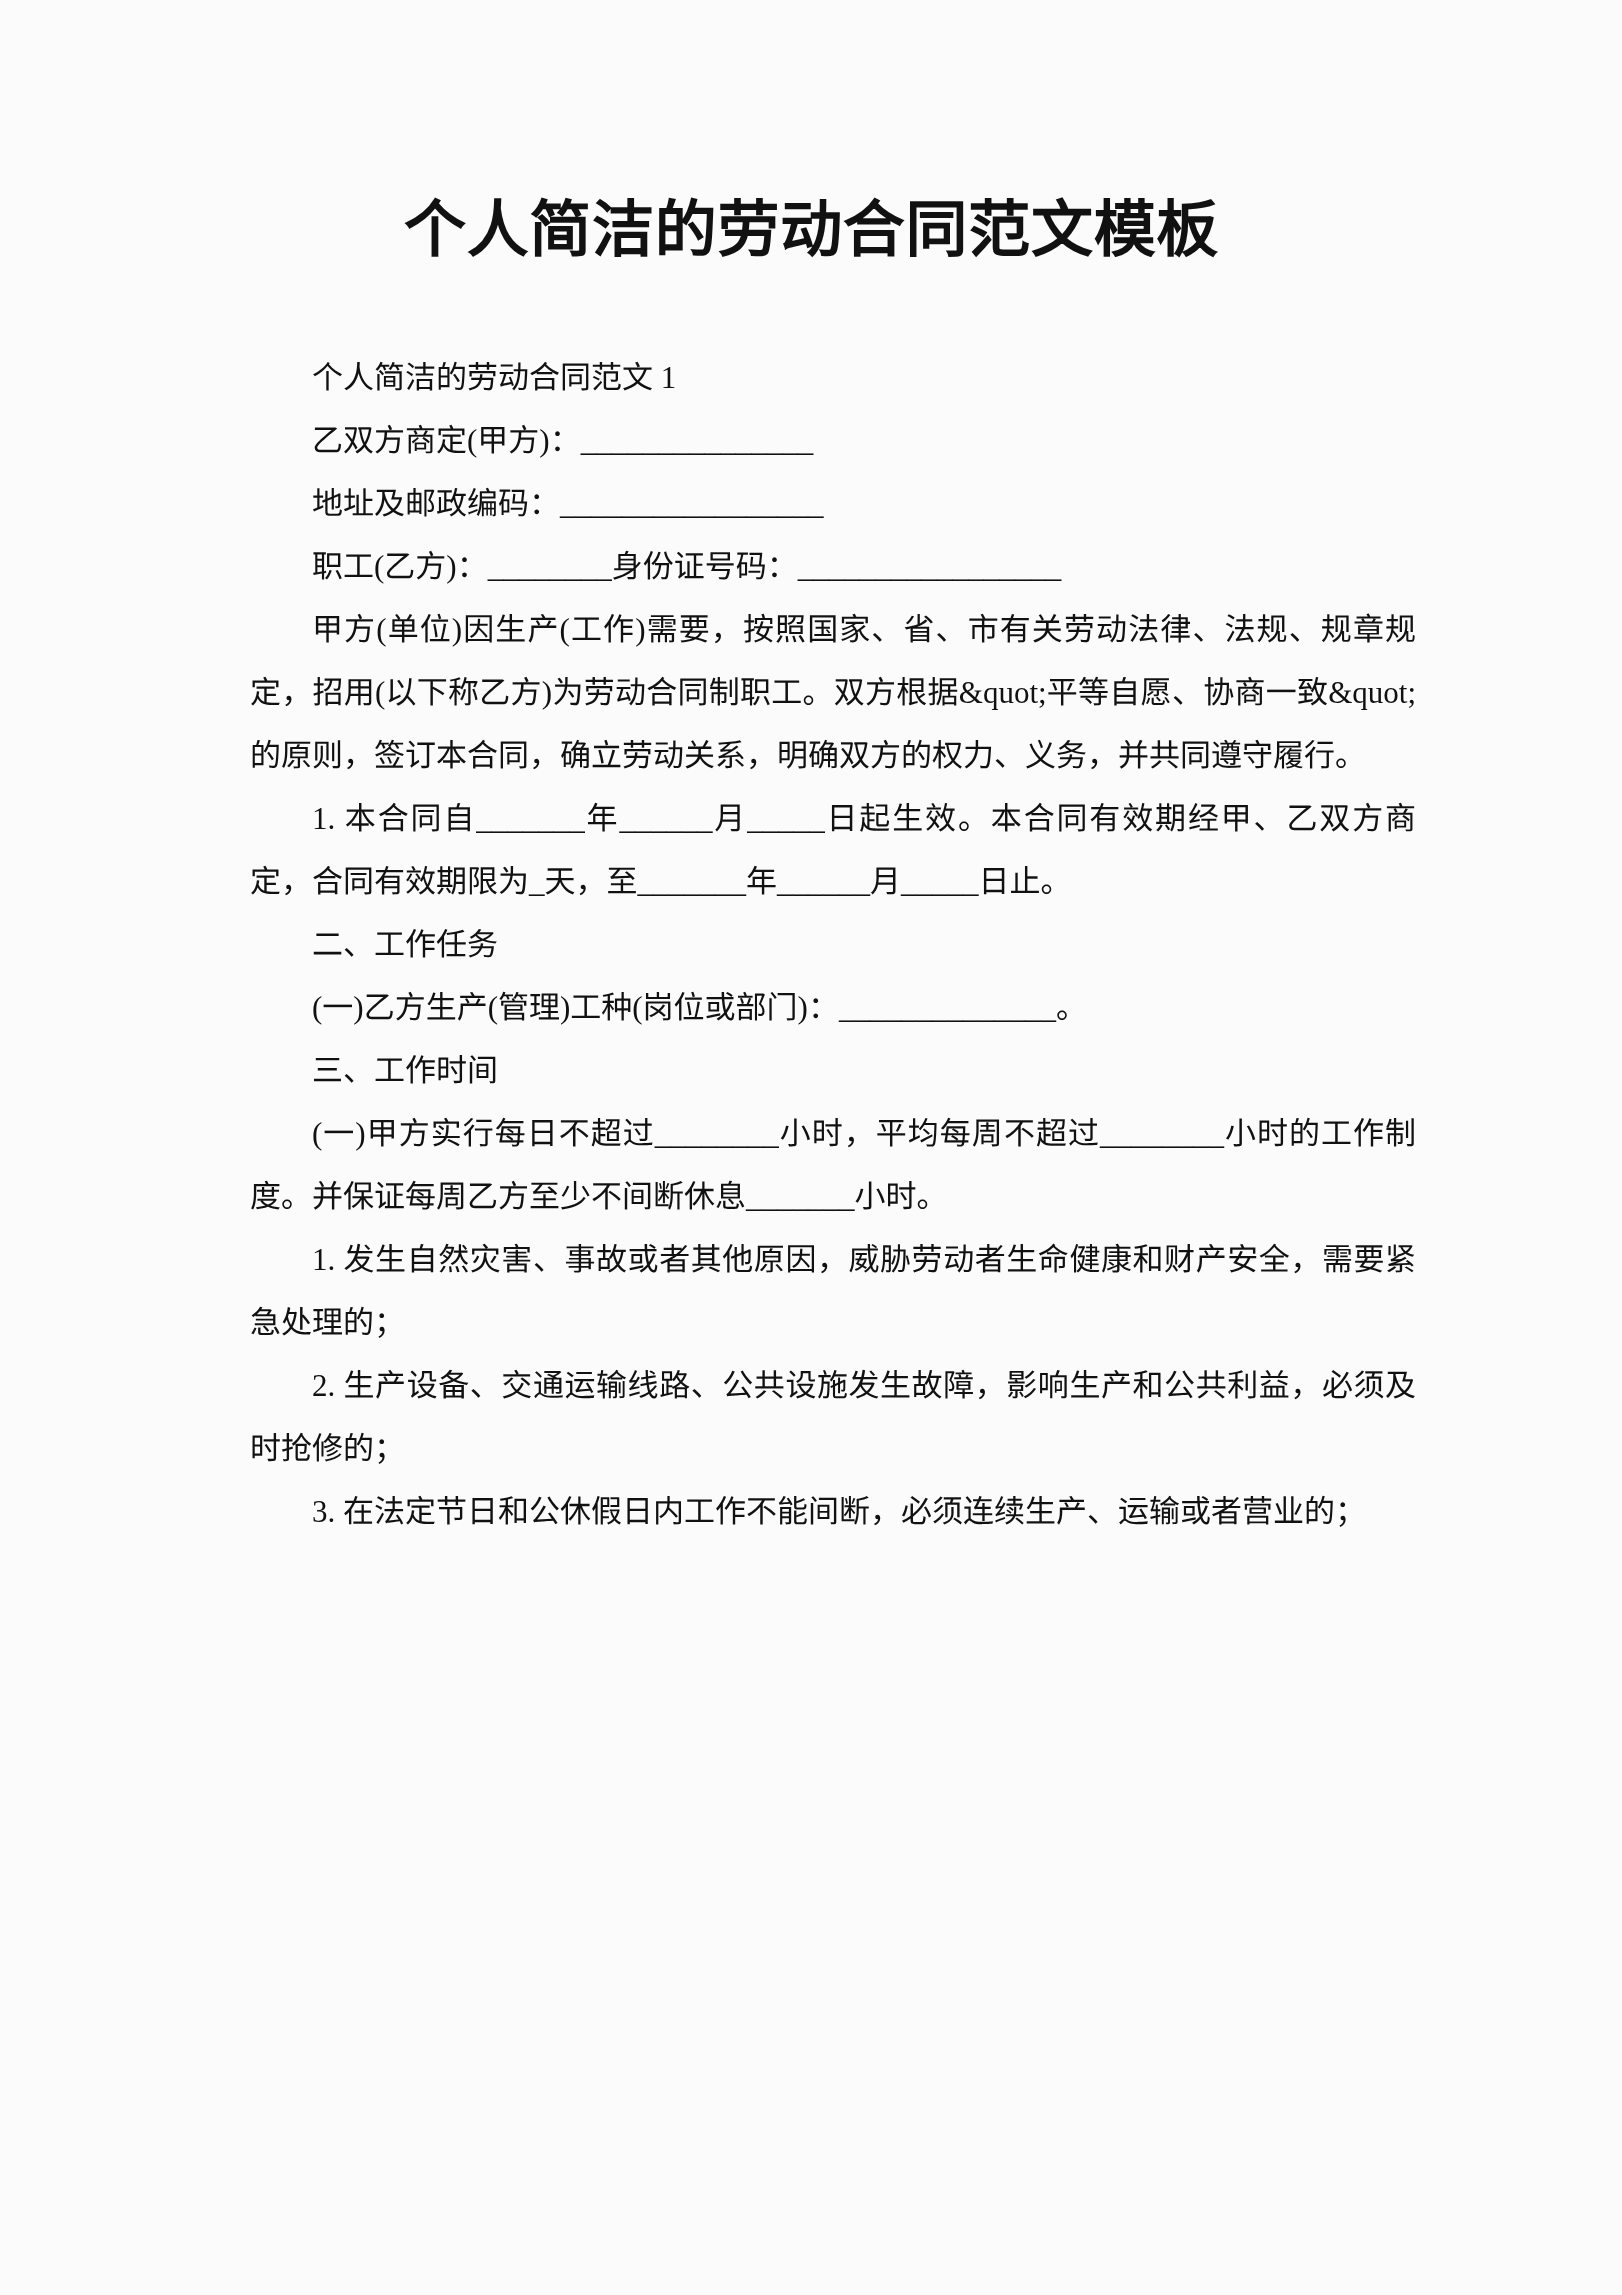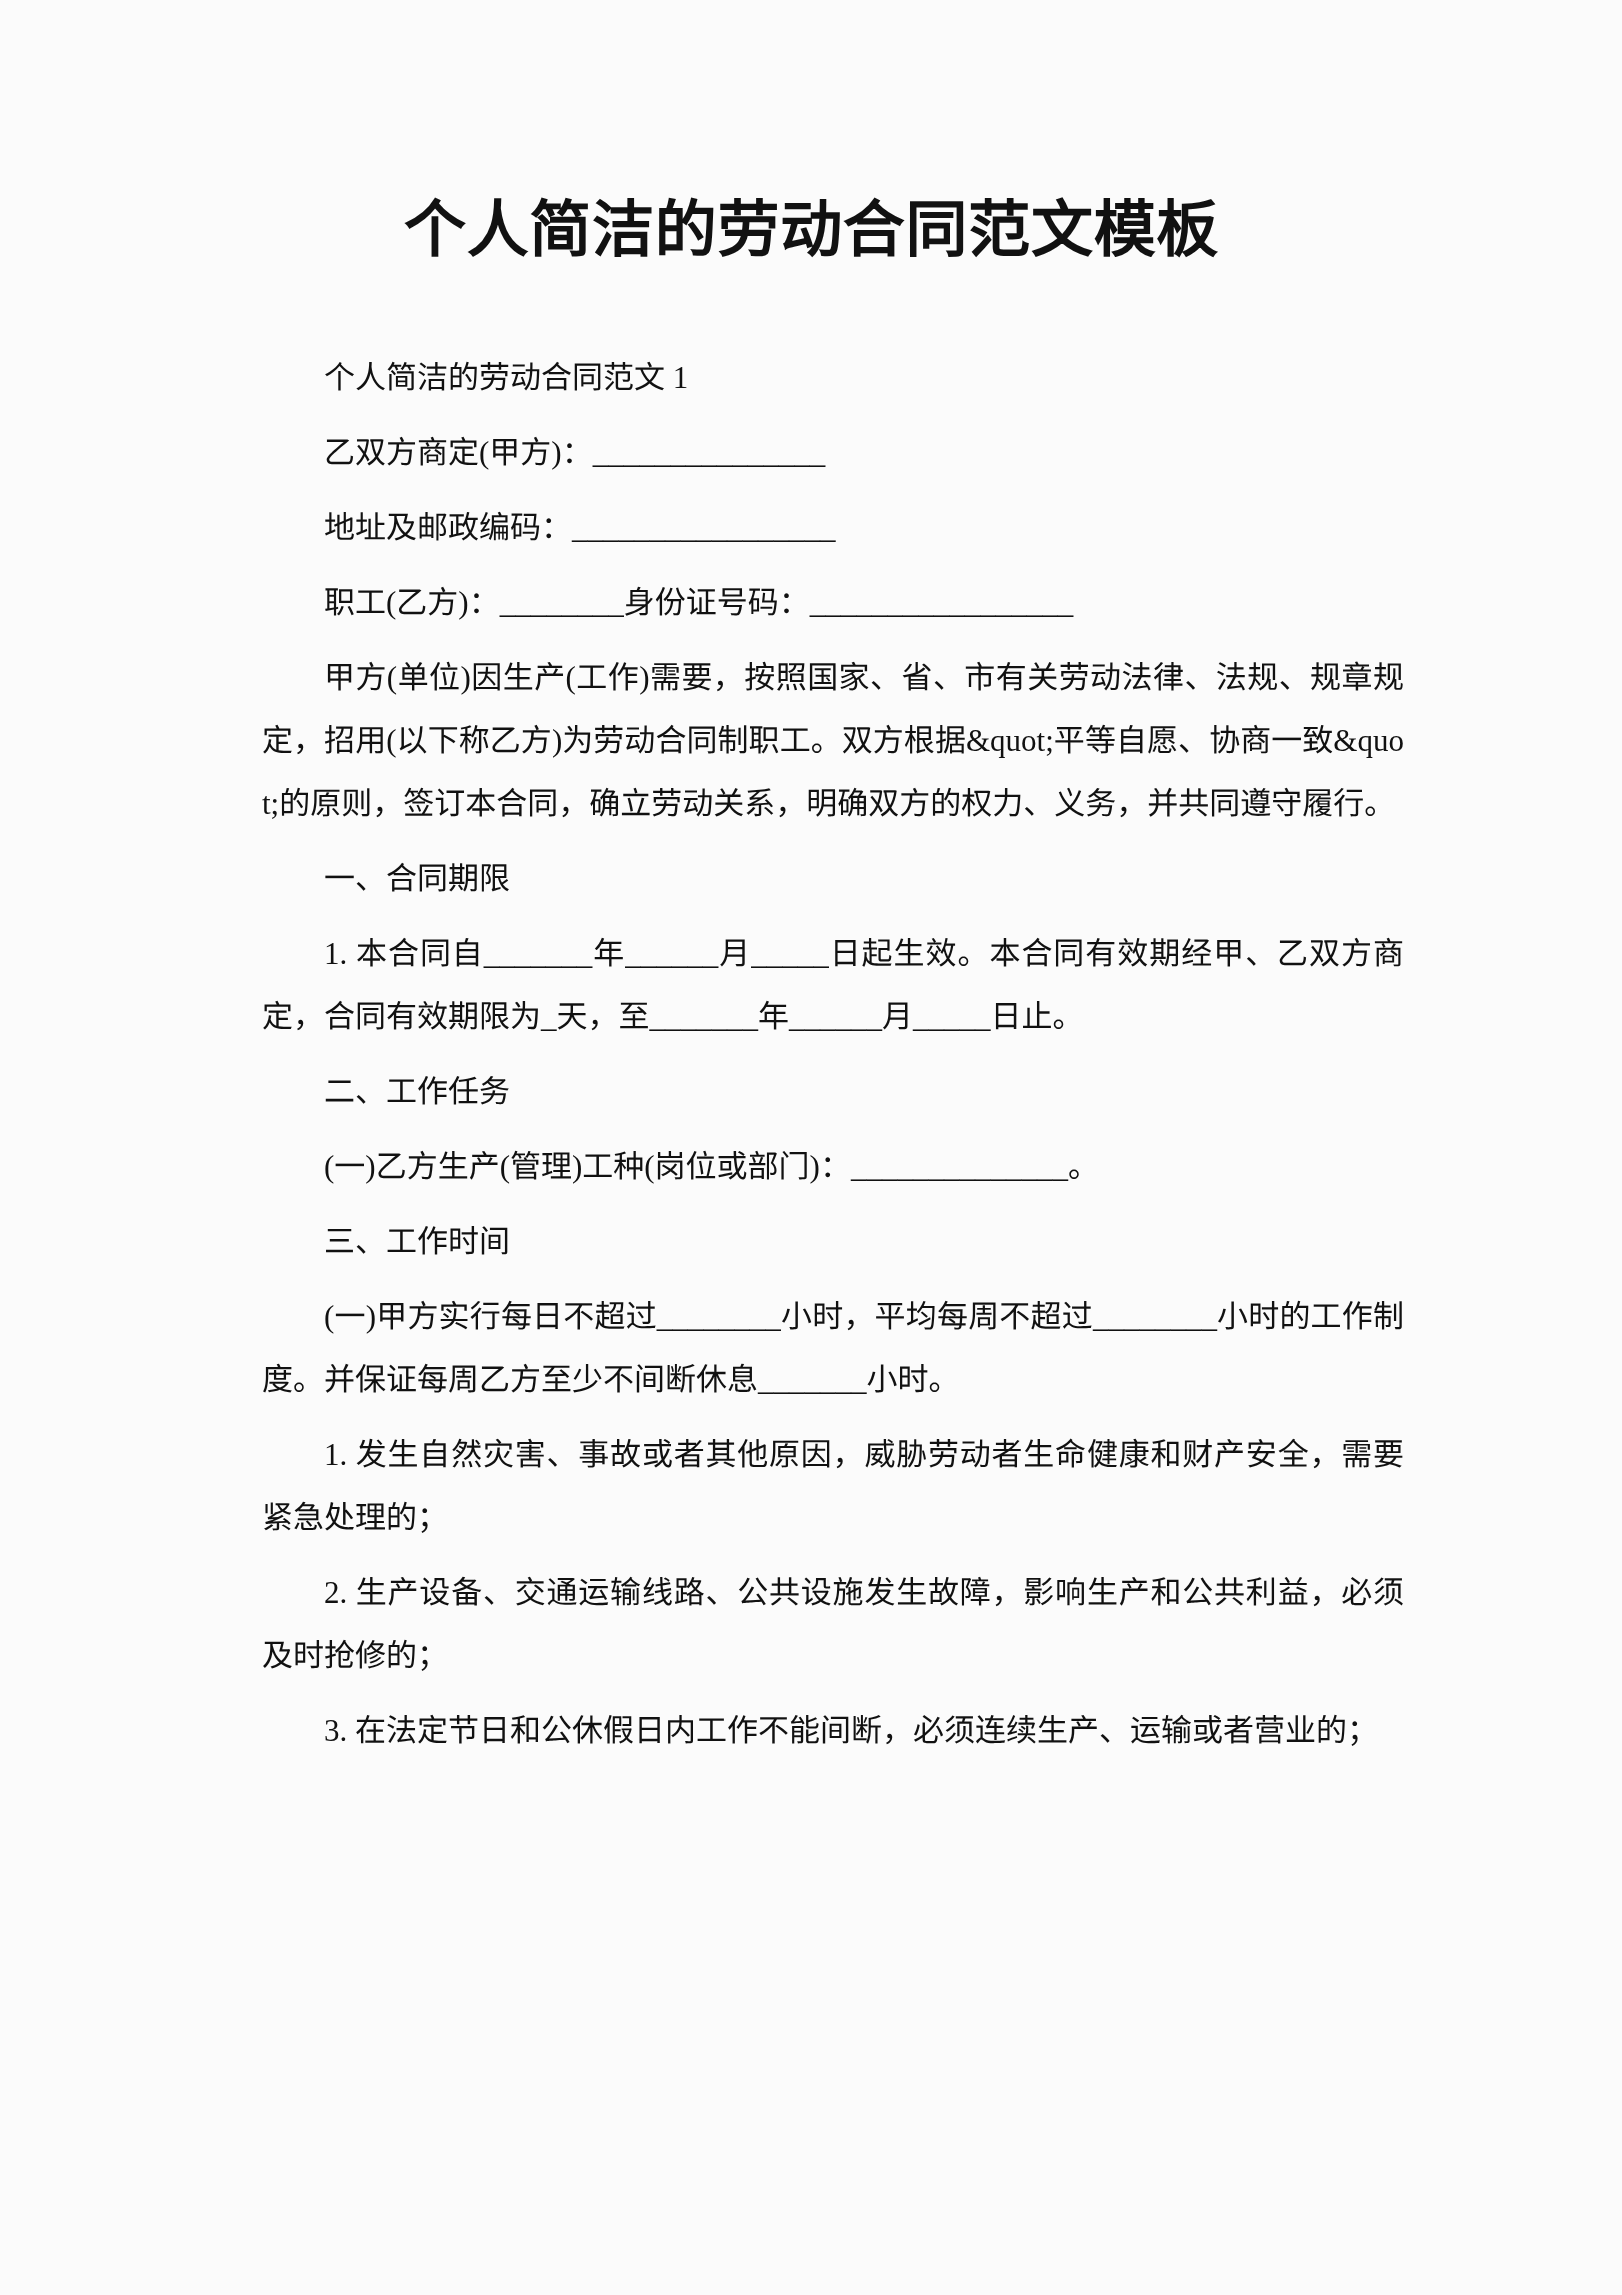--- a/index.html
+++ b/index.html
@@ -31,39 +31,38 @@
     letter-spacing: 0.7px;
   }
   .content {
     margin: 80px 207px 0 250px;
     font-size: 31px;
     line-height: 63px;
     text-align: justify;
     text-justify: inter-ideograph;
   }
   .content p {
-    margin: 12px;
+    margin: 0;
     padding: 0;
     text-indent: 2em;
     word-break: break-all;
   }
 </style>
 </head>
 <body>
 
 <div class="page">
   <h1 class="title">个人简洁的劳动合同范文模板</h1>
 
   <div class="content">
     <p>个人简洁的劳动合同范文 1</p>
     <p>乙双方商定(甲方)：_______________</p>
     <p>地址及邮政编码：_________________</p>
     <p>职工(乙方)：________身份证号码：_________________</p>
     <p>甲方(单位)因生产(工作)需要，按照国家、省、市有关劳动法律、法规、规章规定，招用(以下称乙方)为劳动合同制职工。双方根据&amp;quot;平等自愿、协商一致&amp;quot;的原则，签订本合同，确立劳动关系，明确双方的权力、义务，并共同遵守履行。</p>
-    <p>一、合同期限</p>
     <p>1. 本合同自_______年______月_____日起生效。本合同有效期经甲、乙双方商定，合同有效期限为_天，至_______年______月_____日止。</p>
     <p>二、工作任务</p>
     <p>(一)乙方生产(管理)工种(岗位或部门)：______________。</p>
     <p>三、工作时间</p>
     <p>(一)甲方实行每日不超过________小时，平均每周不超过________小时的工作制度。并保证每周乙方至少不间断休息_______小时。</p>
     <p>1. 发生自然灾害、事故或者其他原因，威胁劳动者生命健康和财产安全，需要紧急处理的；</p>
     <p>2. 生产设备、交通运输线路、公共设施发生故障，影响生产和公共利益，必须及时抢修的；</p>
     <p>3. 在法定节日和公休假日内工作不能间断，必须连续生产、运输或者营业的；</p>
   </div>
 </div>

